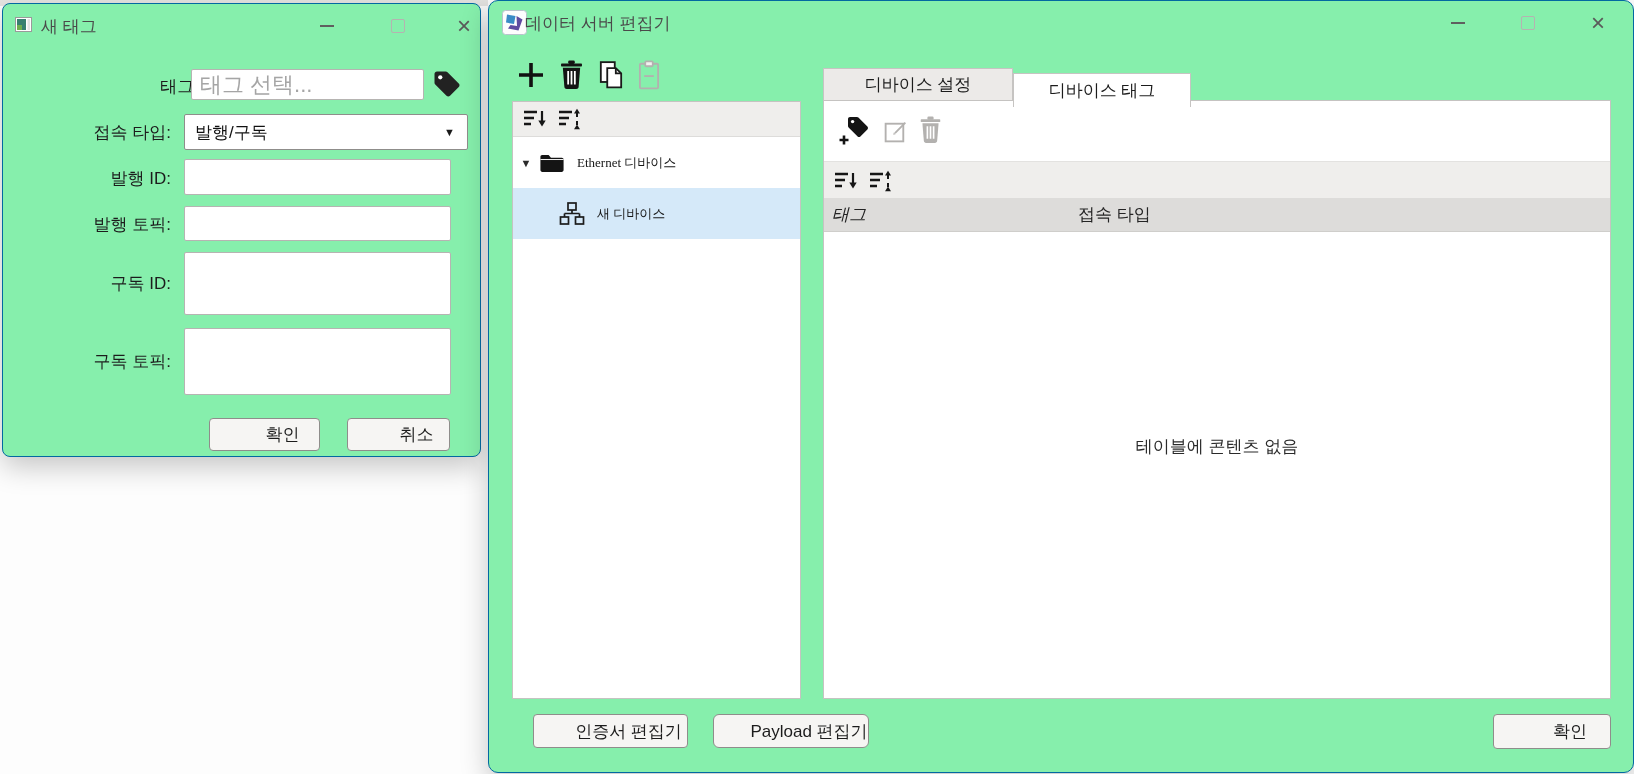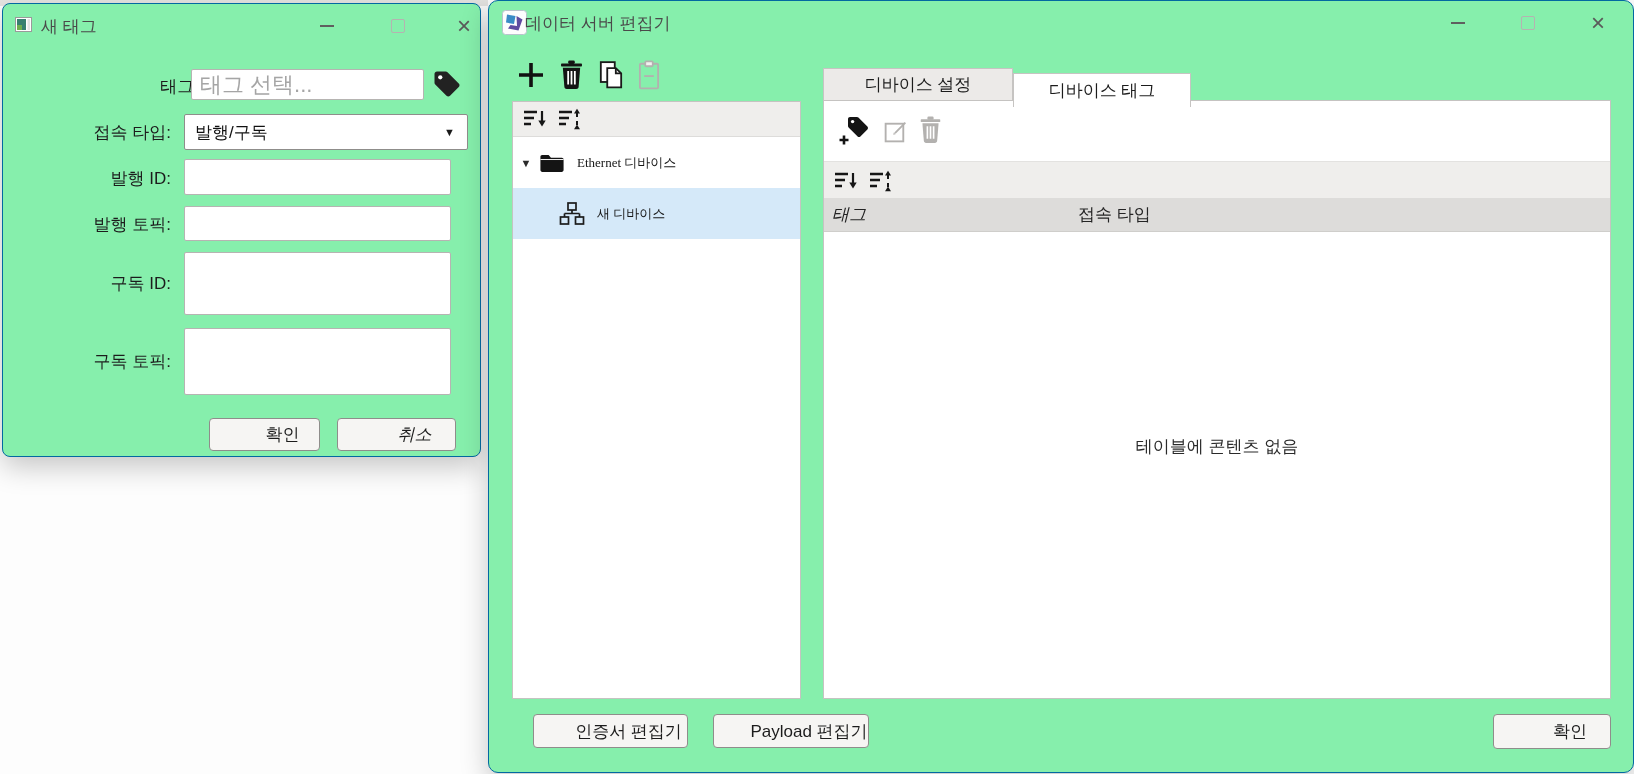--- a/index.html
+++ b/index.html
@@ -96,21 +96,21 @@
     <span>발행/구독</span>
     <span class="combo-arrow">▼</span>
   </div>
 
   <input class="tinput" style="left: 181px; top: 155px; width: 267px; height: 36px;">
   <input class="tinput" style="left: 181px; top: 202px; width: 267px; height: 35px;">
   <textarea class="tinput" style="left: 181px; top: 248px; width: 267px; height: 63px;"></textarea>
   <textarea class="tinput" style="left: 181px; top: 324px; width: 267px; height: 67px;"></textarea>
 
   <div class="btn" style="left:206px;top:414px;width:111px;height:33px;">확인</div>
-  <div class="btn" style="left:334px;top:414px;width:119px;height:33px;font-style:italic;">취소</div>
+  <div class="btn" style="left:344px;top:414px;width:103px;height:33px;">취소</div>
 </div>
 
 <div class="window" id="server-editor-window">
   <div class="titlebar">
     <span style="position:absolute;left:13px;top:9px;">
       <svg width="25" height="25" viewBox="0 0 25 25">
         <rect x="0.5" y="0.5" width="24" height="24" rx="3" fill="#fdfdfd" stroke="#b8c4cc"></rect>
         <path d="M5 4.5l8.5 1.5-1.5 8L4 12.5z" fill="#3a8bc6"></path>
         <path d="M14.5 6l6 3.5-4 11-10.5-2 2.5-3.5 6.5 1z" fill="#5f4ba0"></path>
       </svg>
@@ -268,15 +268,15 @@
 
     <div class="thead" style="top:97px;height:33px;">
       <div class="thead-cell" style="padding-left:8px;width:246px;font-style:italic;">태그</div>
       <div class="thead-cell">접속 타입</div>
     </div>
 
     <div class="empty-msg" style="top:334px;">테이블에 콘텐츠 없음</div>
   </div>
 
   <div class="btn" style="left:44px;top:713px;width:155px;height:34px;">인증서 편집기</div>
-  <div class="btn" style="left:224px;top:713px;width:156px;height:34px;">Payload 편집기</div>
+  <div class="btn" style="left:224px;top:713px;width:156px;height:34px;border-radius:6px;">Payload 편집기</div>
   <div class="btn" style="left:1004px;top:713px;width:118px;height:35px;">확인</div>
 </div>
 
 </body></html>

